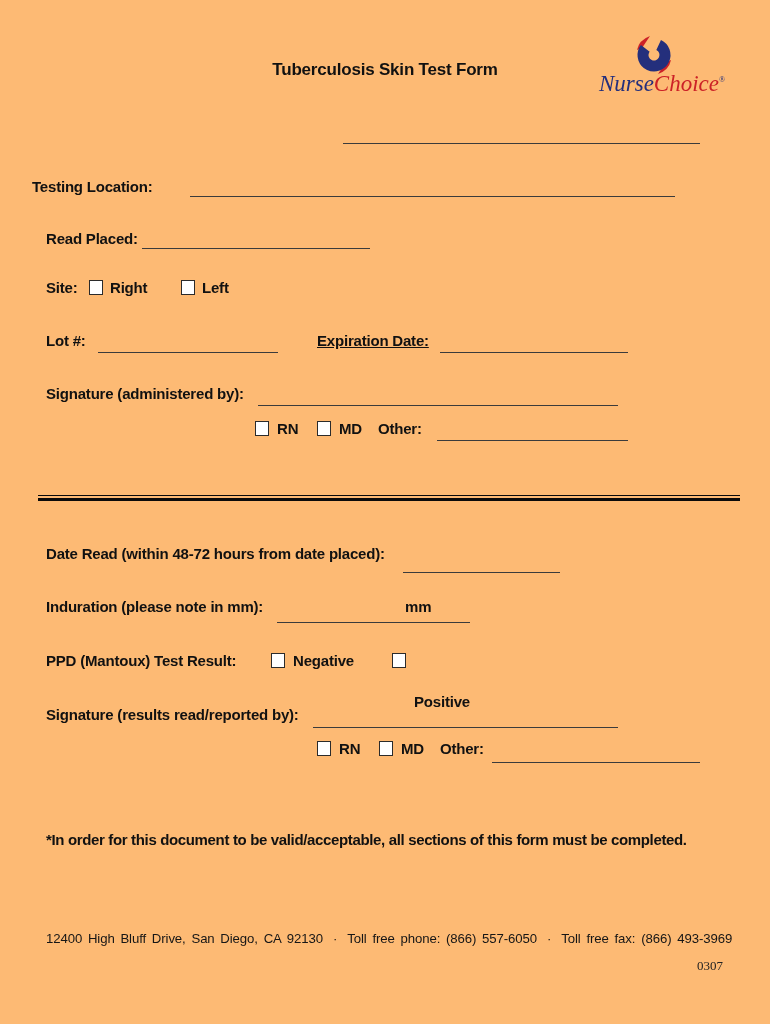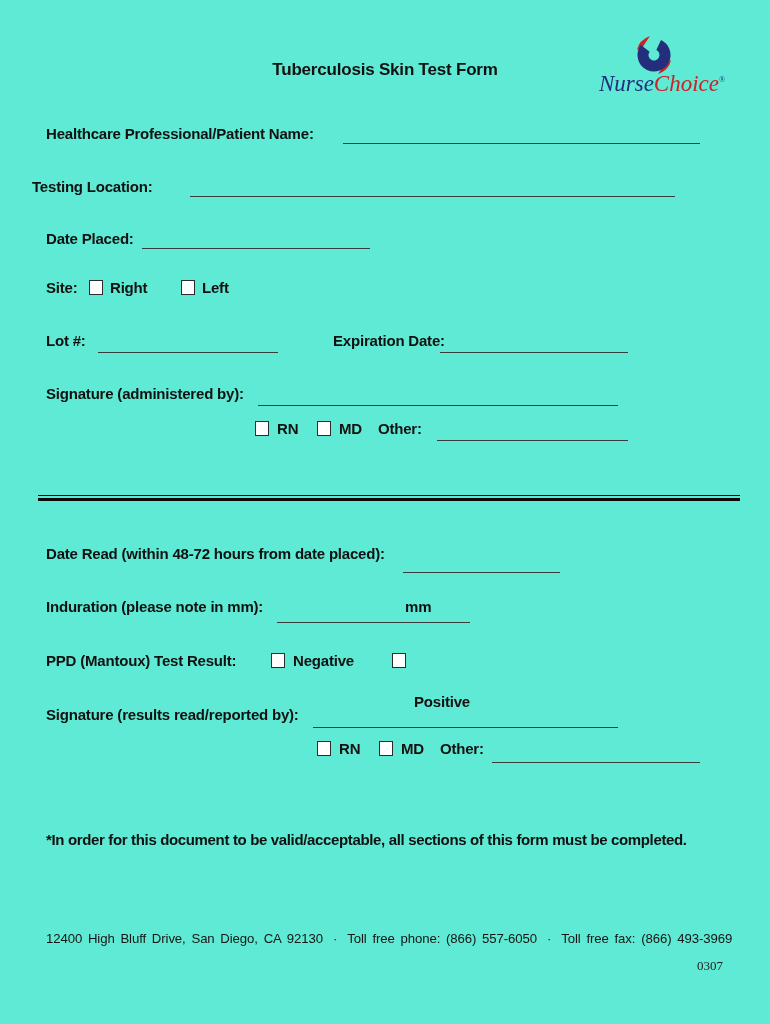--- a/index.html
+++ b/index.html
@@ -1,19 +1,19 @@
 <!DOCTYPE html>
 <html><head>
 <meta charset="utf-8">
 <style>
   html,body{margin:0;padding:0;background:#ffffff;}
   .page{
     position:relative;
     width:770px;height:1024px;
-    background:#5eead4;
+    background:#fdba74;
     font-family:"Liberation Sans", sans-serif;
     color:#111;
     overflow:hidden;
   }
   .title{
     position:absolute;left:0;top:60px;width:770px;margin:0;
     text-align:center;font-size:17px;font-weight:700;letter-spacing:-0.2px;
   }
   .logo{position:absolute;left:594px;top:33px;width:136px;height:70px;}
   .logo-icon{position:absolute;left:40px;top:2px;}
@@ -67,38 +67,37 @@
   <div class="logo">
     <svg class="logo-icon" width="40" height="40" viewBox="0 0 40 40">
       <path d="M3 15 Q5 5 16 1 L8 13 Z" fill="#cc2127"></path>
       <path d="M37 25 Q35 35 24 39 L32 27 Z" fill="#cc2127"></path>
       <circle cx="20" cy="20" r="11" fill="none" stroke-width="11" stroke-dasharray="54 16" transform="rotate(-65 20 20)" stroke="#242f7c"></circle>
     </svg>
     <div class="logo-text"><span class="logo-nurse">Nurse</span><span class="logo-choice">Choice</span><span class="logo-reg">®</span>
     </div>
   </div>
 
-  <span class="label" style="left:46px;top:124px;">Healthcare Professional/Patient Name:</span>
   <span class="fline" style="left:343px;top:125px;width:357px;"></span>
 
   <span class="label" style="left:32px;top:177px;">Testing Location:</span>
   <span class="fline" style="left:190px;top:178px;width:485px;"></span>
 
-  <span class="label" style="left:46px;top:229px;">Date Placed:</span>
+  <span class="label" style="left:46px;top:229px;">Read Placed:</span>
   <span class="fline" style="left:142px;top:230px;width:228px;"></span>
 
   <span class="label" style="left:46px;top:278px;">Site:</span>
   <span class="cb" style="left:89px;top:280px;"></span>
   <span class="label" style="left:110px;top:278px;">Right</span>
   <span class="cb" style="left:181px;top:280px;"></span>
   <span class="label" style="left:202px;top:278px;">Left</span>
 
   <span class="label" style="left:46px;top:331px;">Lot #:</span>
   <span class="fline" style="left:98px;top:334px;width:180px;"></span>
-  <span class="label" style="left:333px;top:331px;">Expiration Date:</span>
+  <span class="label" style="left:317px;top:331px;text-decoration:underline;">Expiration Date:</span>
   <span class="fline" style="left:440px;top:334px;width:188px;"></span>
 
   <span class="label" style="left:46px;top:384px;">Signature (administered by):</span>
   <span class="fline" style="left:258px;top:387px;width:360px;"></span>
 
   <span class="cb" style="left:255px;top:421px;"></span>
   <span class="label" style="left:277px;top:419px;">RN</span>
   <span class="cb" style="left:317px;top:421px;"></span>
   <span class="label" style="left:339px;top:419px;">MD</span>
   <span class="label" style="left:378px;top:419px;">Other:</span>

